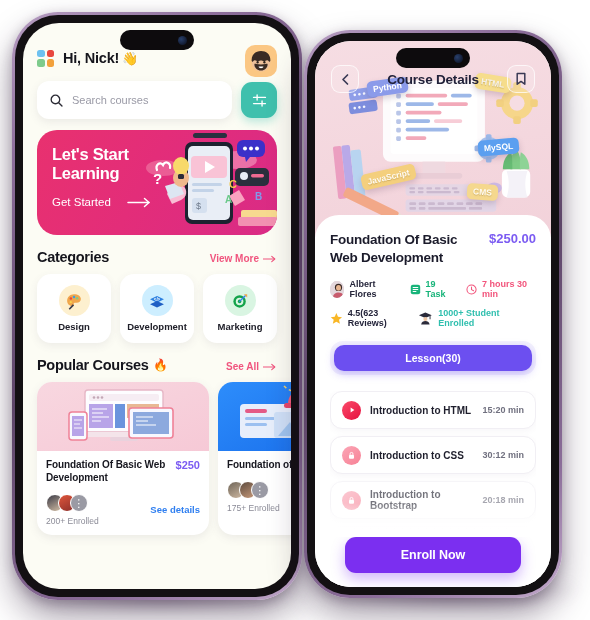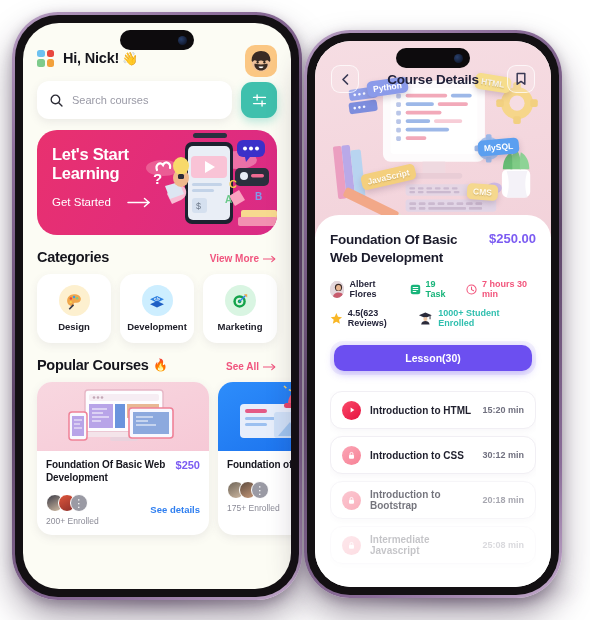--- a/index.html
+++ b/index.html
@@ -712,20 +712,23 @@
                   <svg width="9" height="9" viewBox="0 0 10 10">
                     <rect x="2.2" y="4.3" width="5.6" height="4.4" rx="1.2" fill="#fff"></rect>
                     <path d="M3.4 4.3V3.2a1.6 1.6 0 013.2 0v1.1" fill="none" stroke="#fff" stroke-width="1"></path>
                   </svg>
                 </div>
                 <div class="lesson-name">Intermediate Javascript</div>
                 <div class="lesson-time">25:08 min</div>
               </div>
             </div>
 
+            <div class="enroll-wrap">
+              <div class="enroll-btn">Enroll Now</div>
+            </div>
           </div>
 
         </div>
       </div>
     </div>
   </div>
 
 </div>
 
 </body></html>

